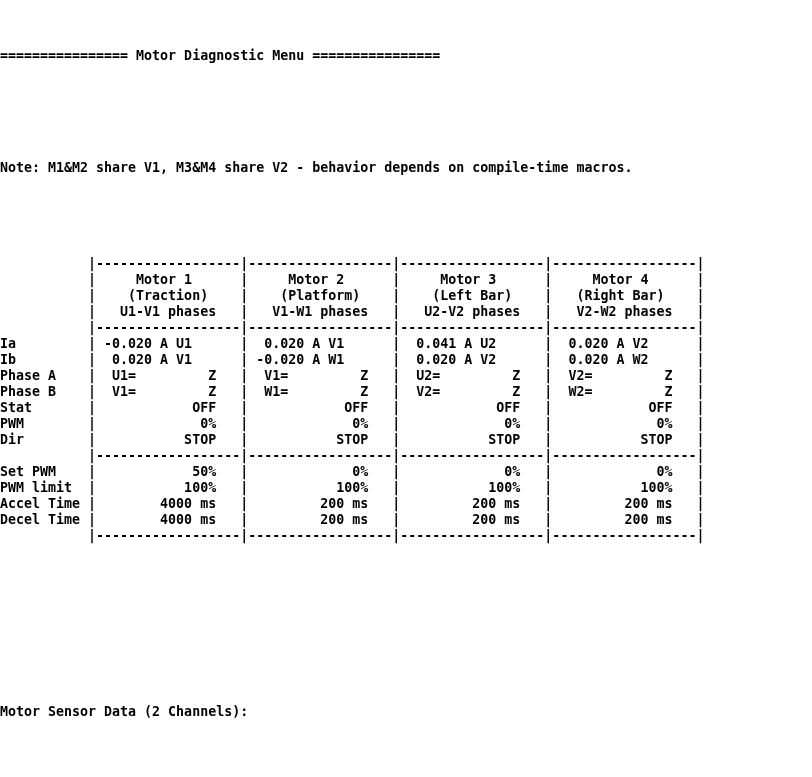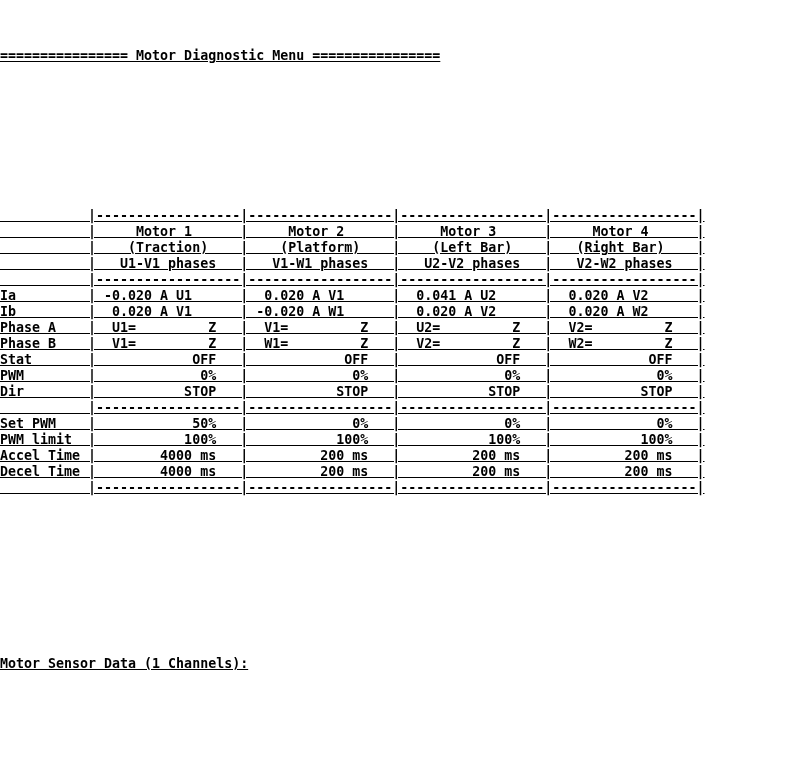--- a/index.html
+++ b/index.html
@@ -9,39 +9,40 @@
   }
   .term {
     font-family: "DejaVu Sans Mono", "Liberation Mono", monospace;
     font-size: 13.3px;
     font-weight: 700;
     line-height: 16px;
     color: #000000;
     white-space: pre;
     padding: 0;
   }
-  .term .ln { white-space: pre; min-height: 16px; text-decoration: underline; }
+  .term .ln { white-space: pre; min-height: 16px; }
   .gap { height: 16px; }
 </style>
 </head>
 <body>
 
 <div class="term">
 
   <div class="ln">================ Motor Diagnostic Menu ================</div>
   <div class="gap"></div>
 
+  <div class="ln">Note: M1&amp;M2 share V1, M3&amp;M4 share V2 - behavior depends on compile-time macros.</div>
 
   <div>
     <div><div class="ln">           |------------------|------------------|------------------|------------------|</div><div class="ln">           |     Motor 1      |     Motor 2      |     Motor 3      |     Motor 4      |</div><div class="ln">           |    (Traction)    |    (Platform)    |    (Left Bar)    |   (Right Bar)    |</div><div class="ln">           |   U1-V1 phases   |   V1-W1 phases   |   U2-V2 phases   |   V2-W2 phases   |</div><div class="ln">           |------------------|------------------|------------------|------------------|</div><div class="ln">Ia         | -0.020 A U1      |  0.020 A V1      |  0.041 A U2      |  0.020 A V2      |</div><div class="ln">Ib         |  0.020 A V1      | -0.020 A W1      |  0.020 A V2      |  0.020 A W2      |</div><div class="ln">Phase A    |  U1=         Z   |  V1=         Z   |  U2=         Z   |  V2=         Z   |</div><div class="ln">Phase B    |  V1=         Z   |  W1=         Z   |  V2=         Z   |  W2=         Z   |</div><div class="ln">Stat       |            OFF   |            OFF   |            OFF   |            OFF   |</div><div class="ln">PWM        |             0%   |             0%   |             0%   |             0%   |</div><div class="ln">Dir        |           STOP   |           STOP   |           STOP   |           STOP   |</div><div class="ln">           |------------------|------------------|------------------|------------------|</div><div class="ln">Set PWM    |            50%   |             0%   |             0%   |             0%   |</div><div class="ln">PWM limit  |           100%   |           100%   |           100%   |           100%   |</div><div class="ln">Accel Time |        4000 ms   |         200 ms   |         200 ms   |         200 ms   |</div><div class="ln">Decel Time |        4000 ms   |         200 ms   |         200 ms   |         200 ms   |</div><div class="ln">           |------------------|------------------|------------------|------------------|</div></div>
   </div>
   <div class="gap"></div>
 
   <div>
-    <div class="ln">Motor Sensor Data (1 Channels):</div>
+    <div class="ln">Motor Sensor Data (2 Channels):</div>
     
   </div>
   
 
   
   
 
   
   
 

